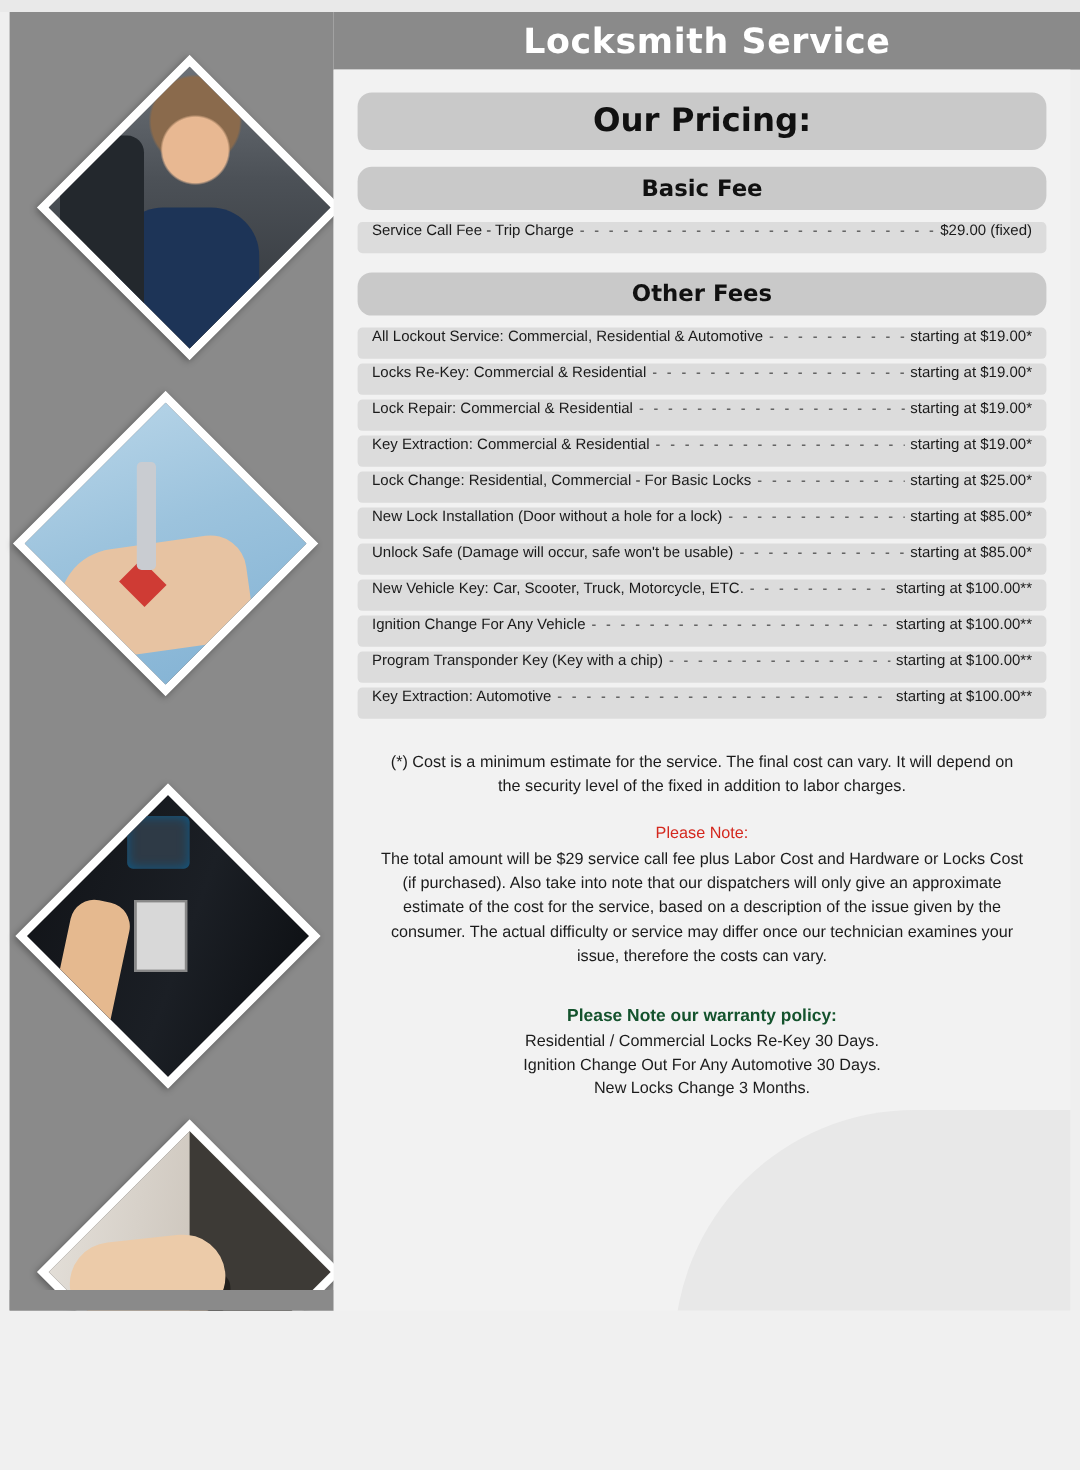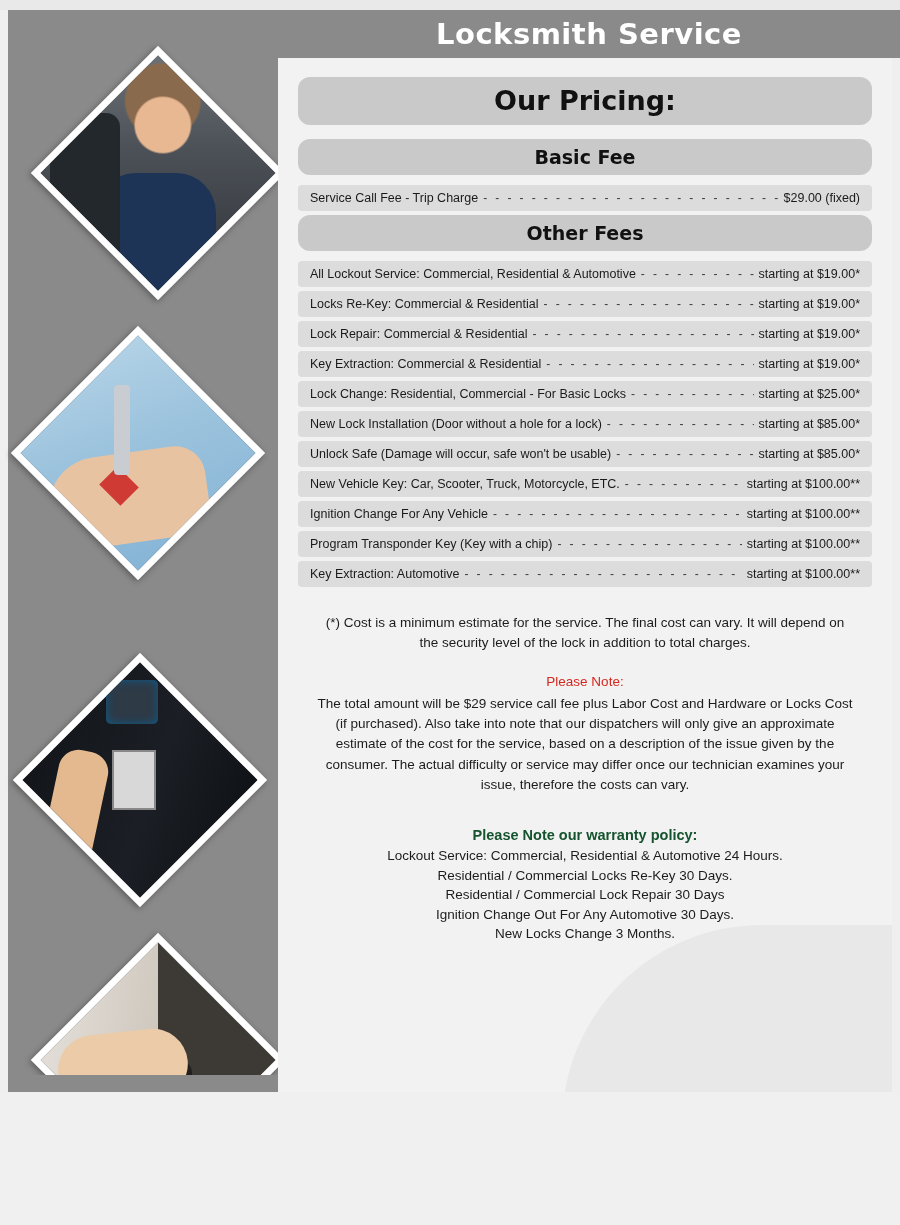--- a/index.html
+++ b/index.html
@@ -110,30 +110,29 @@
     line-height: 48px;
     font-size: 27px;
     margin-bottom: 14px;
   }
   .band-sub {
     height: 36px;
     line-height: 36px;
     font-size: 19px;
     margin-bottom: 10px;
   }
-  .band-sub.second { margin-top: 4px; }
+  .band-sub.second { margin-top: 16px; }
 
   
   .row {
     background: #dcdcdc;
     border-radius: 4px;
     height: 26px;
     margin-bottom: 4px;
     display: flex;
-    align-items: center;
     padding: 0 12px;
     font-size: 12.5px;
     color: #1a1a1a;
     white-space: nowrap;
     overflow: hidden;
   }
   .row .label { flex: 0 0 auto; }
   .row .dots {
     flex: 1 1 auto;
     overflow: hidden;
@@ -416,30 +415,28 @@
           <span class="price">starting at $100.00**</span>
         </div>
         <div class="row">
           <span class="label">Key Extraction: Automotive</span>
           <span class="dots">- - - - - - - - - - - - - - - - - - - - - - - - - - - - - - - - - - - - - - - - - - - - - -</span>
           <span class="price">starting at $100.00**</span>
         </div>
       </div>
 
       <div class="notes">
-        <p>(*) Cost is a minimum estimate for the service. The final cost can vary. It will depend on the security level of the lock in addition to total charges.</p>
+        <p>(*) Cost is a minimum estimate for the service. The final cost can vary. It will depend on the security level of the fixed in addition to labor charges.</p>
         <div class="note-title">Please Note:</div>
         <p>The total amount will be $29 service call fee plus Labor Cost and Hardware or Locks Cost (if purchased). Also take into note that our dispatchers will only give an approximate estimate of the cost for the service, based on a description of the issue given by the consumer. The actual difficulty or service may differ once our technician examines your issue, therefore the costs can vary.</p>
       </div>
 
       <div class="warranty">
         <div class="warranty-title">Please Note our warranty policy:</div>
-        <div>Lockout Service: Commercial, Residential &amp; Automotive 24 Hours.</div>
         <div>Residential / Commercial Locks Re-Key 30 Days.</div>
-        <div>Residential / Commercial Lock Repair 30 Days</div>
         <div>Ignition Change Out For Any Automotive 30 Days.</div>
         <div>New Locks Change 3 Months.</div>
       </div>
 
     </div>
   </div>
 
 </div>
 
 </body></html>

